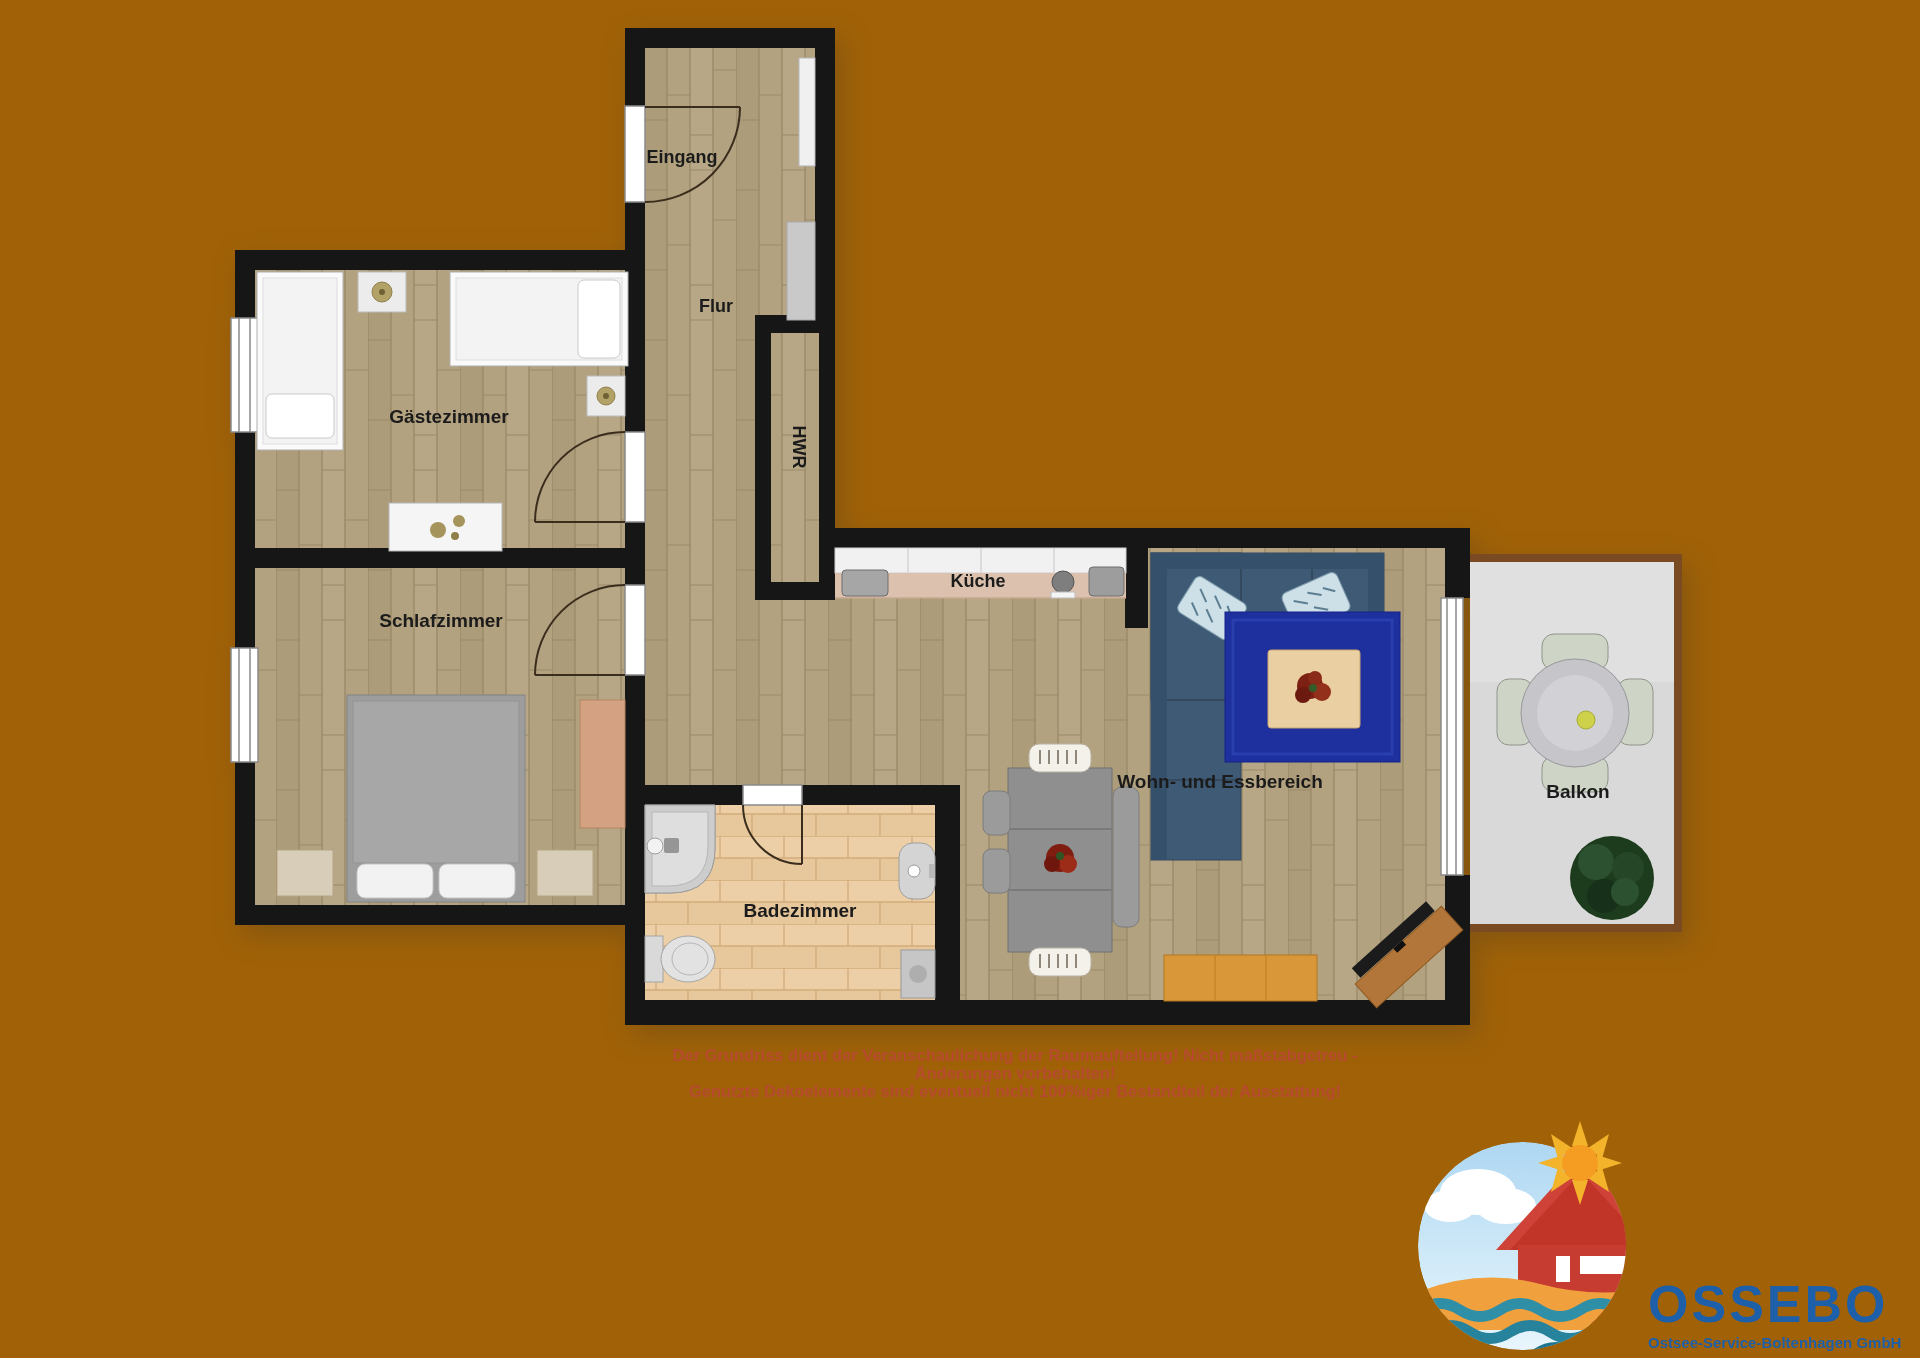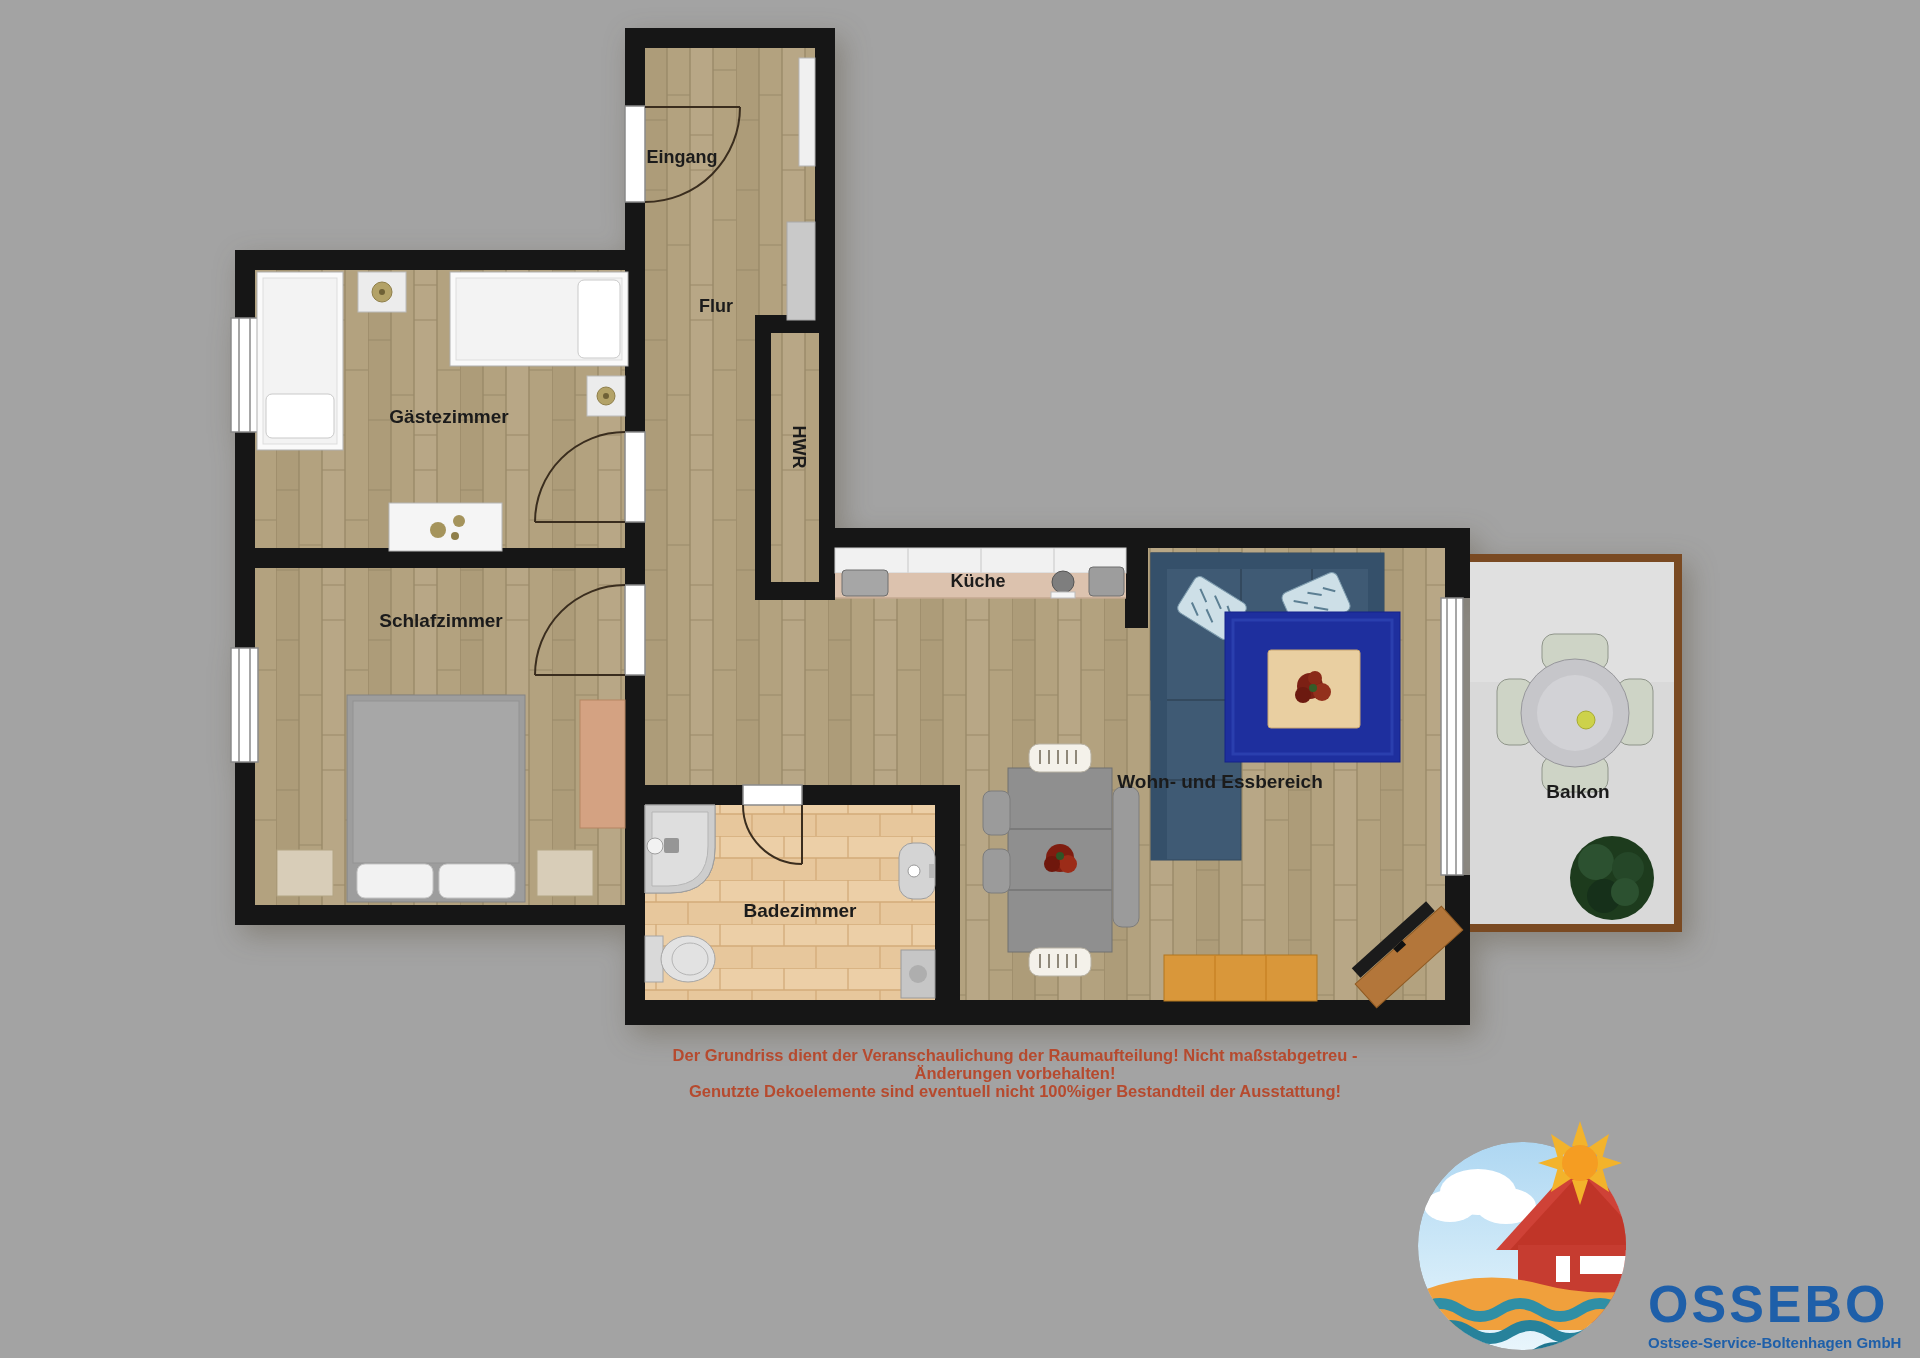--- a/index.html
+++ b/index.html
@@ -1,16 +1,16 @@
 <!DOCTYPE html>
 <html><head>
 <meta charset="utf-8">
 <style>
   html,body{margin:0;padding:0;background:#ffffff;}
-  .page{position:relative;width:1920px;height:1358px;background:#a3a3a3;overflow:hidden;
+  .page{position:relative;width:1920px;height:1358px;background:#a16207;overflow:hidden;
         font-family:"Liberation Sans", sans-serif;text-decoration:underline;}
   svg{display:block}
   .plan{filter:drop-shadow(7px 10px 14px rgba(70,58,35,.32));}
   text{font-family:"Liberation Sans", sans-serif;}
   .room-label{font-weight:bold;font-size:19px;fill:#1b1b1b;}
   .small-label{font-weight:bold;font-size:18px;fill:#1b1b1b;}
   .disclaimer{font-weight:bold;font-size:16.5px;fill:#b64a2e;}
   .logo-name{font-weight:bold;font-size:52px;fill:#1e5fa9;letter-spacing:3px;}
   .logo-sub{font-weight:bold;font-size:15px;fill:#1e5fa9;}
 </style>

